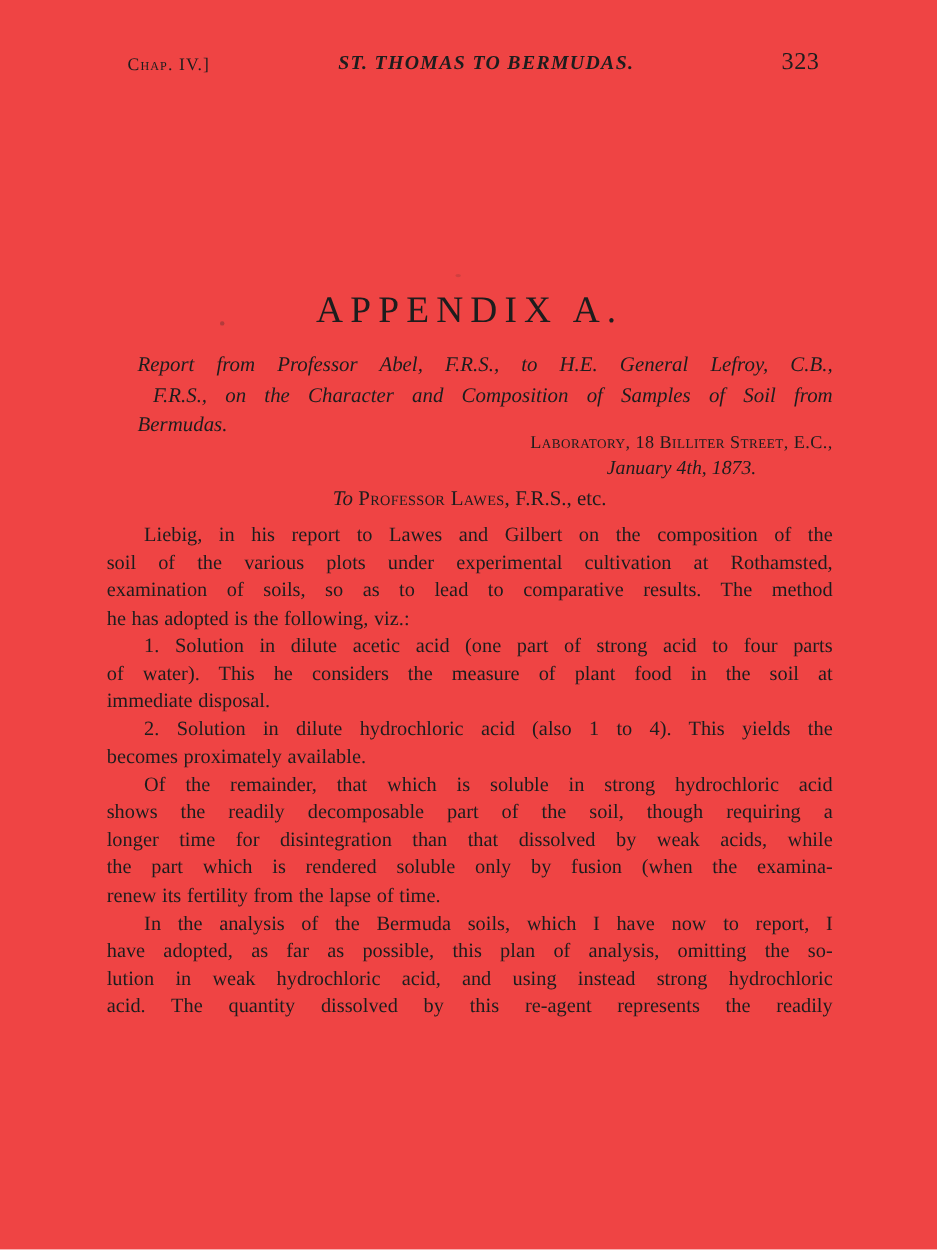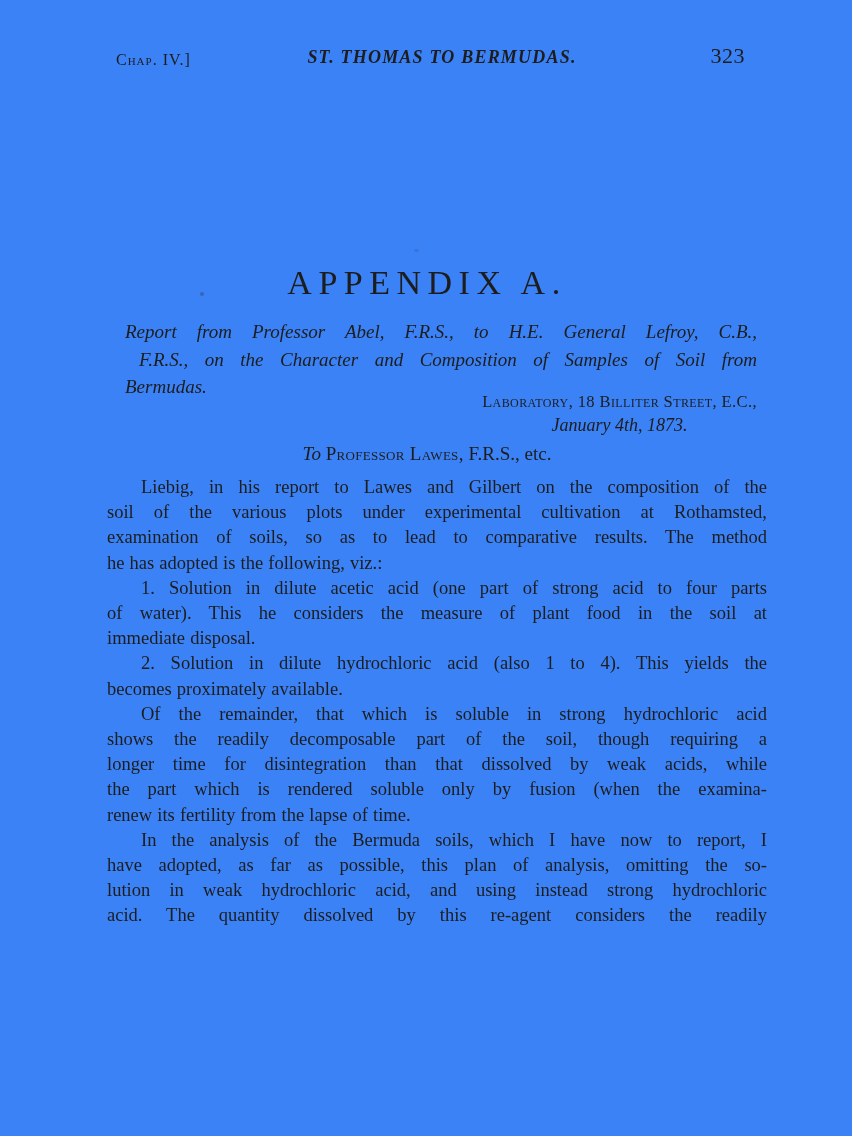--- a/index.html
+++ b/index.html
@@ -1,20 +1,20 @@
 <!DOCTYPE html>
 <html><head>
 <meta charset="utf-8">
 <style>
   html, body { margin: 0; padding: 0; background: #ffffff; }
   .page {
     position: relative;
     width: 852px;
     height: 1136px;
-    background: #3b82f6;
+    background: #ef4444;
     color: #1d1d1d;
     font-family: "Liberation Serif", "DejaVu Serif", serif;
     overflow: hidden;
   }
   
   .running-head { position: absolute; top: 0; left: 0; right: 0; height: 90px; }
   .chap {
     position: absolute; left: 116px; top: 51px;
     font-variant: small-caps; font-size: 16px; letter-spacing: 1px;
   }
@@ -49,21 +49,21 @@
   .date-line { font-style: italic; font-size: 18px; margin-top: 3px; }
   
   .salutation {
     position: absolute; top: 443px; left: 97px; width: 660px;
     text-align: center; font-size: 19px;
   }
   .sal-to { font-style: italic; }
   .sal-name { font-variant: small-caps; letter-spacing: 0.3px; }
   
   .body-text {
-    position: absolute; top: 475px; left: 107px; width: 660px;
+    position: absolute; top: 475px; left: 97px; width: 660px;
     font-size: 18.5px; line-height: 25.2px; word-spacing: 0.5px;
   }
   .line { text-align: justify; text-align-last: justify; }
   .line.first { text-indent: 34px; }
   .line.last { text-align-last: left; }
   
   .speck { position: absolute; background: rgba(40,40,40,0.3); border-radius: 50%; }
   .speck.a { left: 200px; top: 292px; width: 4px; height: 4px; }
   .speck.b { left: 414px; top: 249px; width: 5px; height: 3px; opacity: 0.5; }
 </style>
@@ -120,17 +120,17 @@
         <div class="line first">Of the remainder, that which is soluble in strong hydrochloric acid</div>
         <div class="line">shows the readily decomposable part of the soil, though requiring a</div>
         <div class="line">longer time for disintegration than that dissolved by weak acids, while</div>
         <div class="line">the part which is rendered soluble only by fusion (when the examina-</div>
         <div class="line last">renew its fertility from the lapse of time.</div>
       </div>
       <div class="para">
         <div class="line first">In the analysis of the Bermuda soils, which I have now to report, I</div>
         <div class="line">have adopted, as far as possible, this plan of analysis, omitting the so-</div>
         <div class="line">lution in weak hydrochloric acid, and using instead strong hydrochloric</div>
-        <div class="line">acid. The quantity dissolved by this re-agent considers the readily</div>
+        <div class="line">acid. The quantity dissolved by this re-agent represents the readily</div>
       </div>
     </div>
 
 </div>
 
 </body></html>

